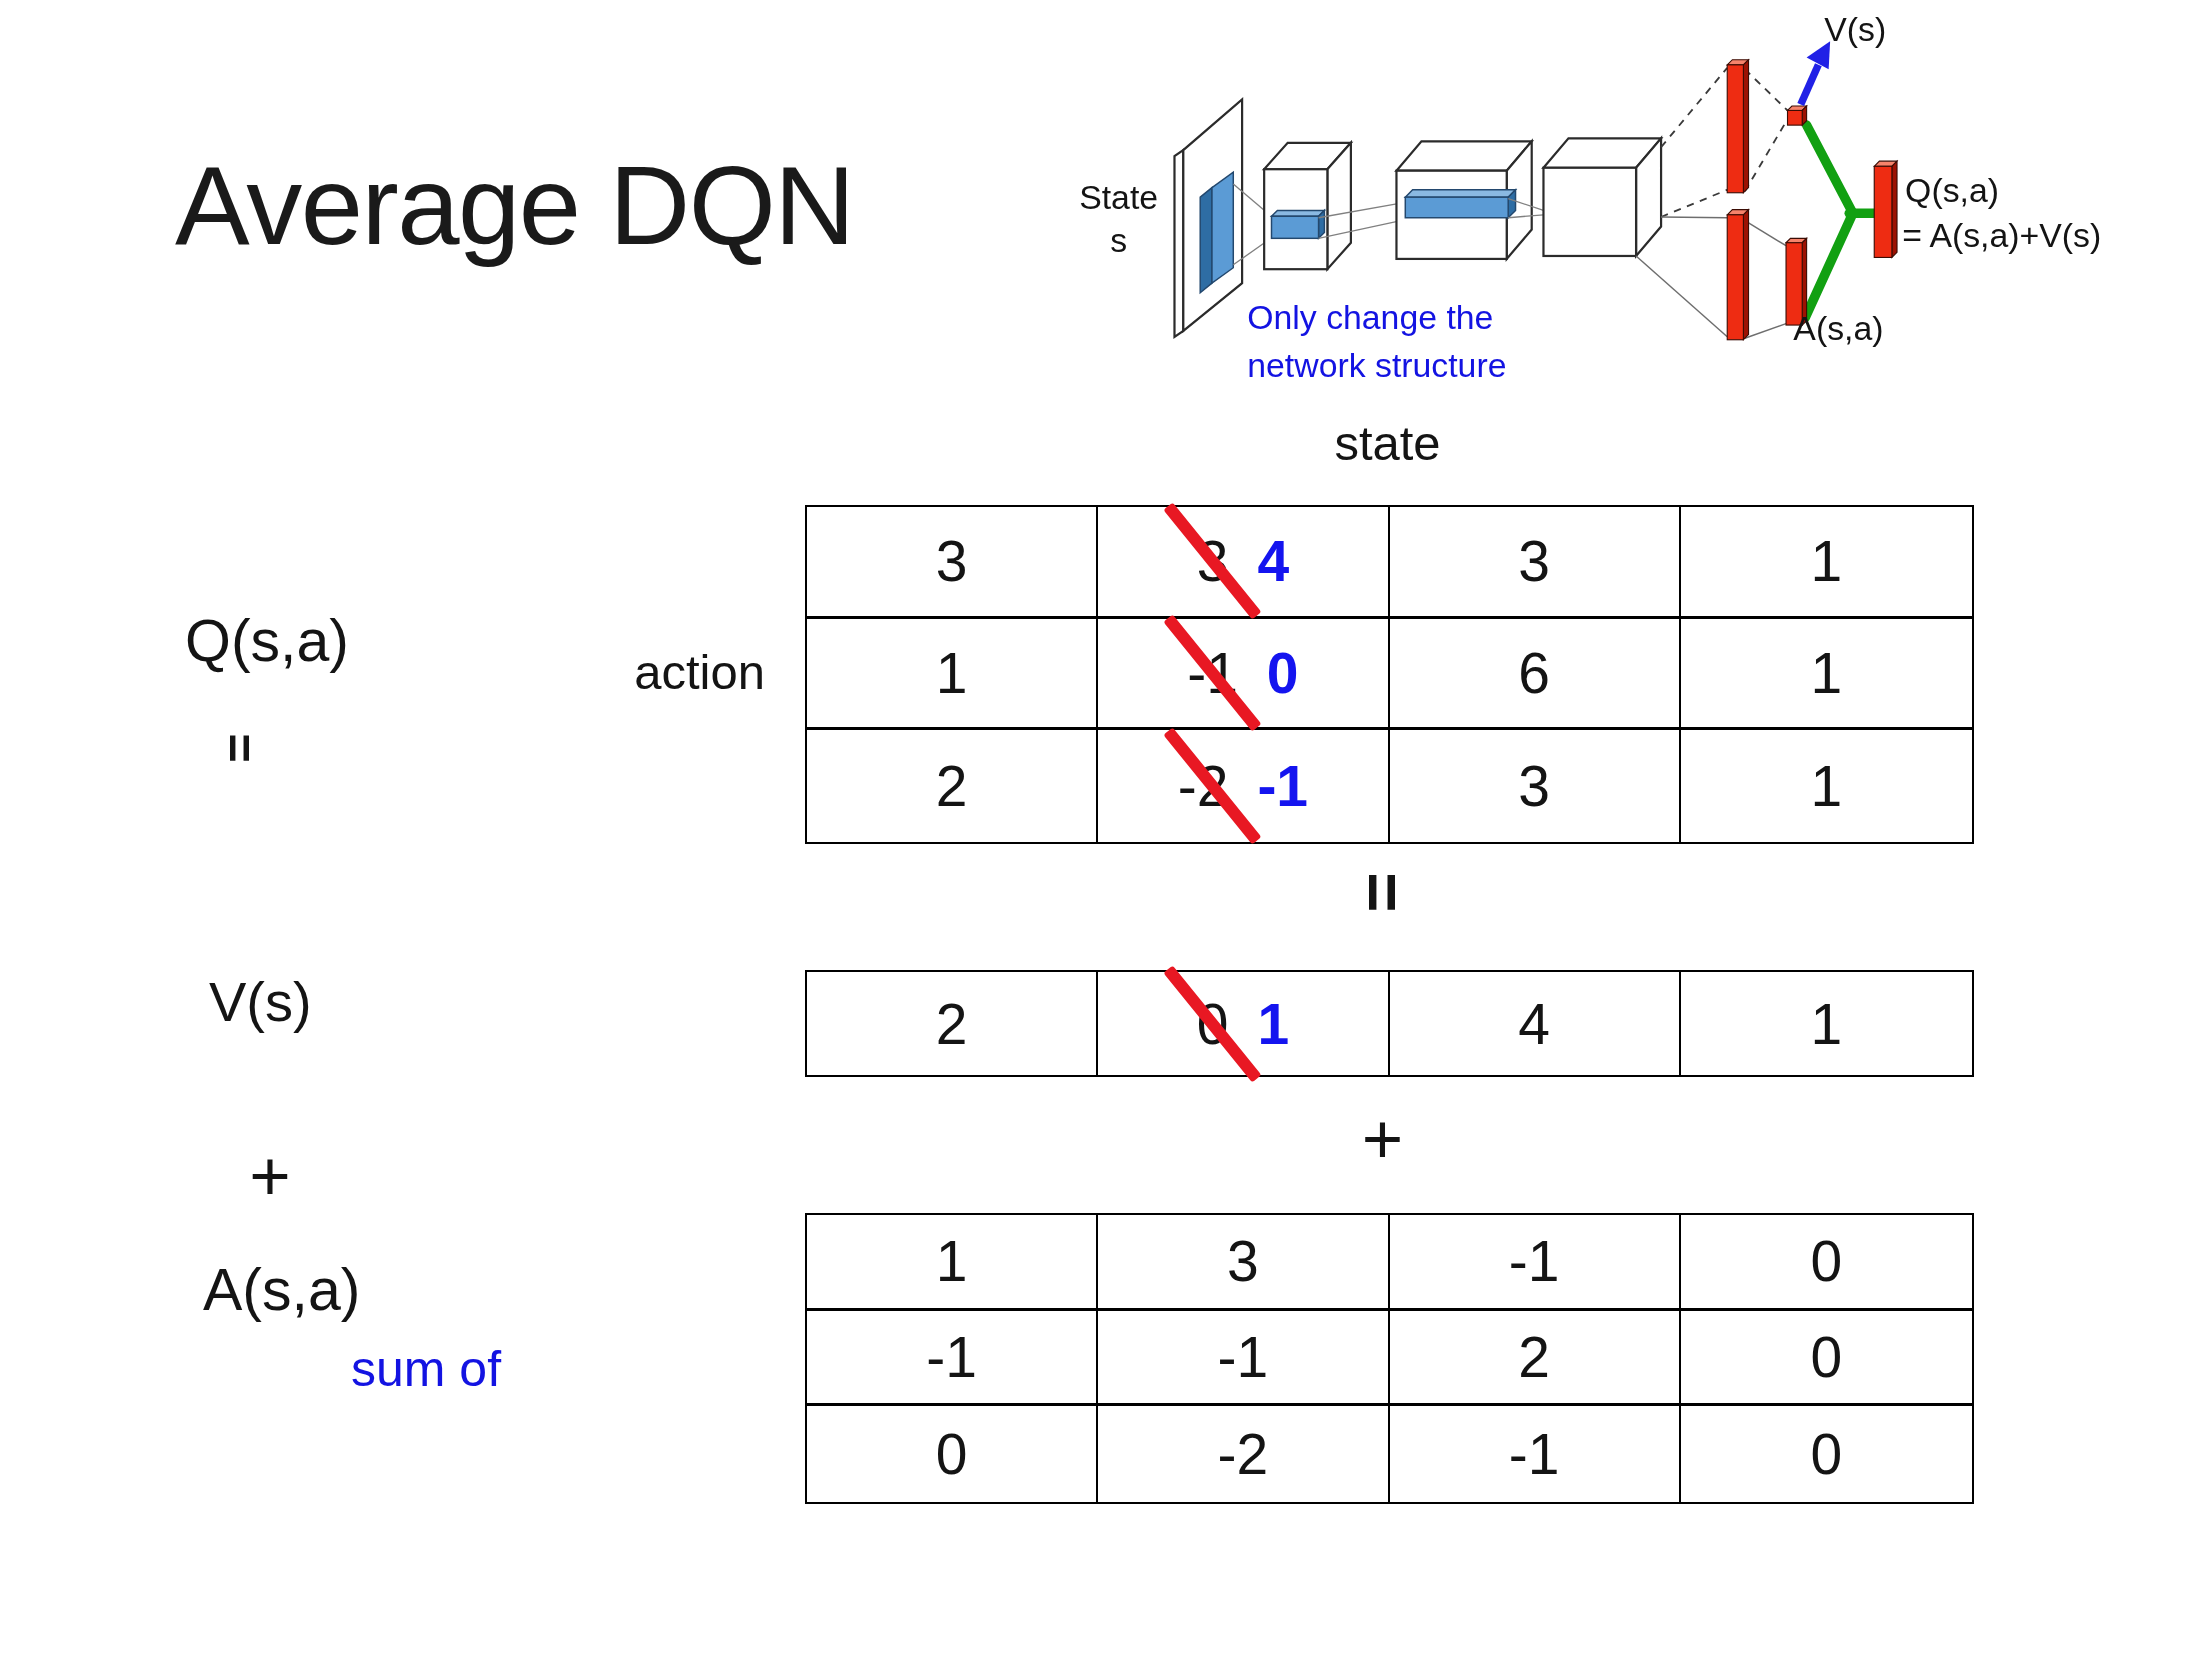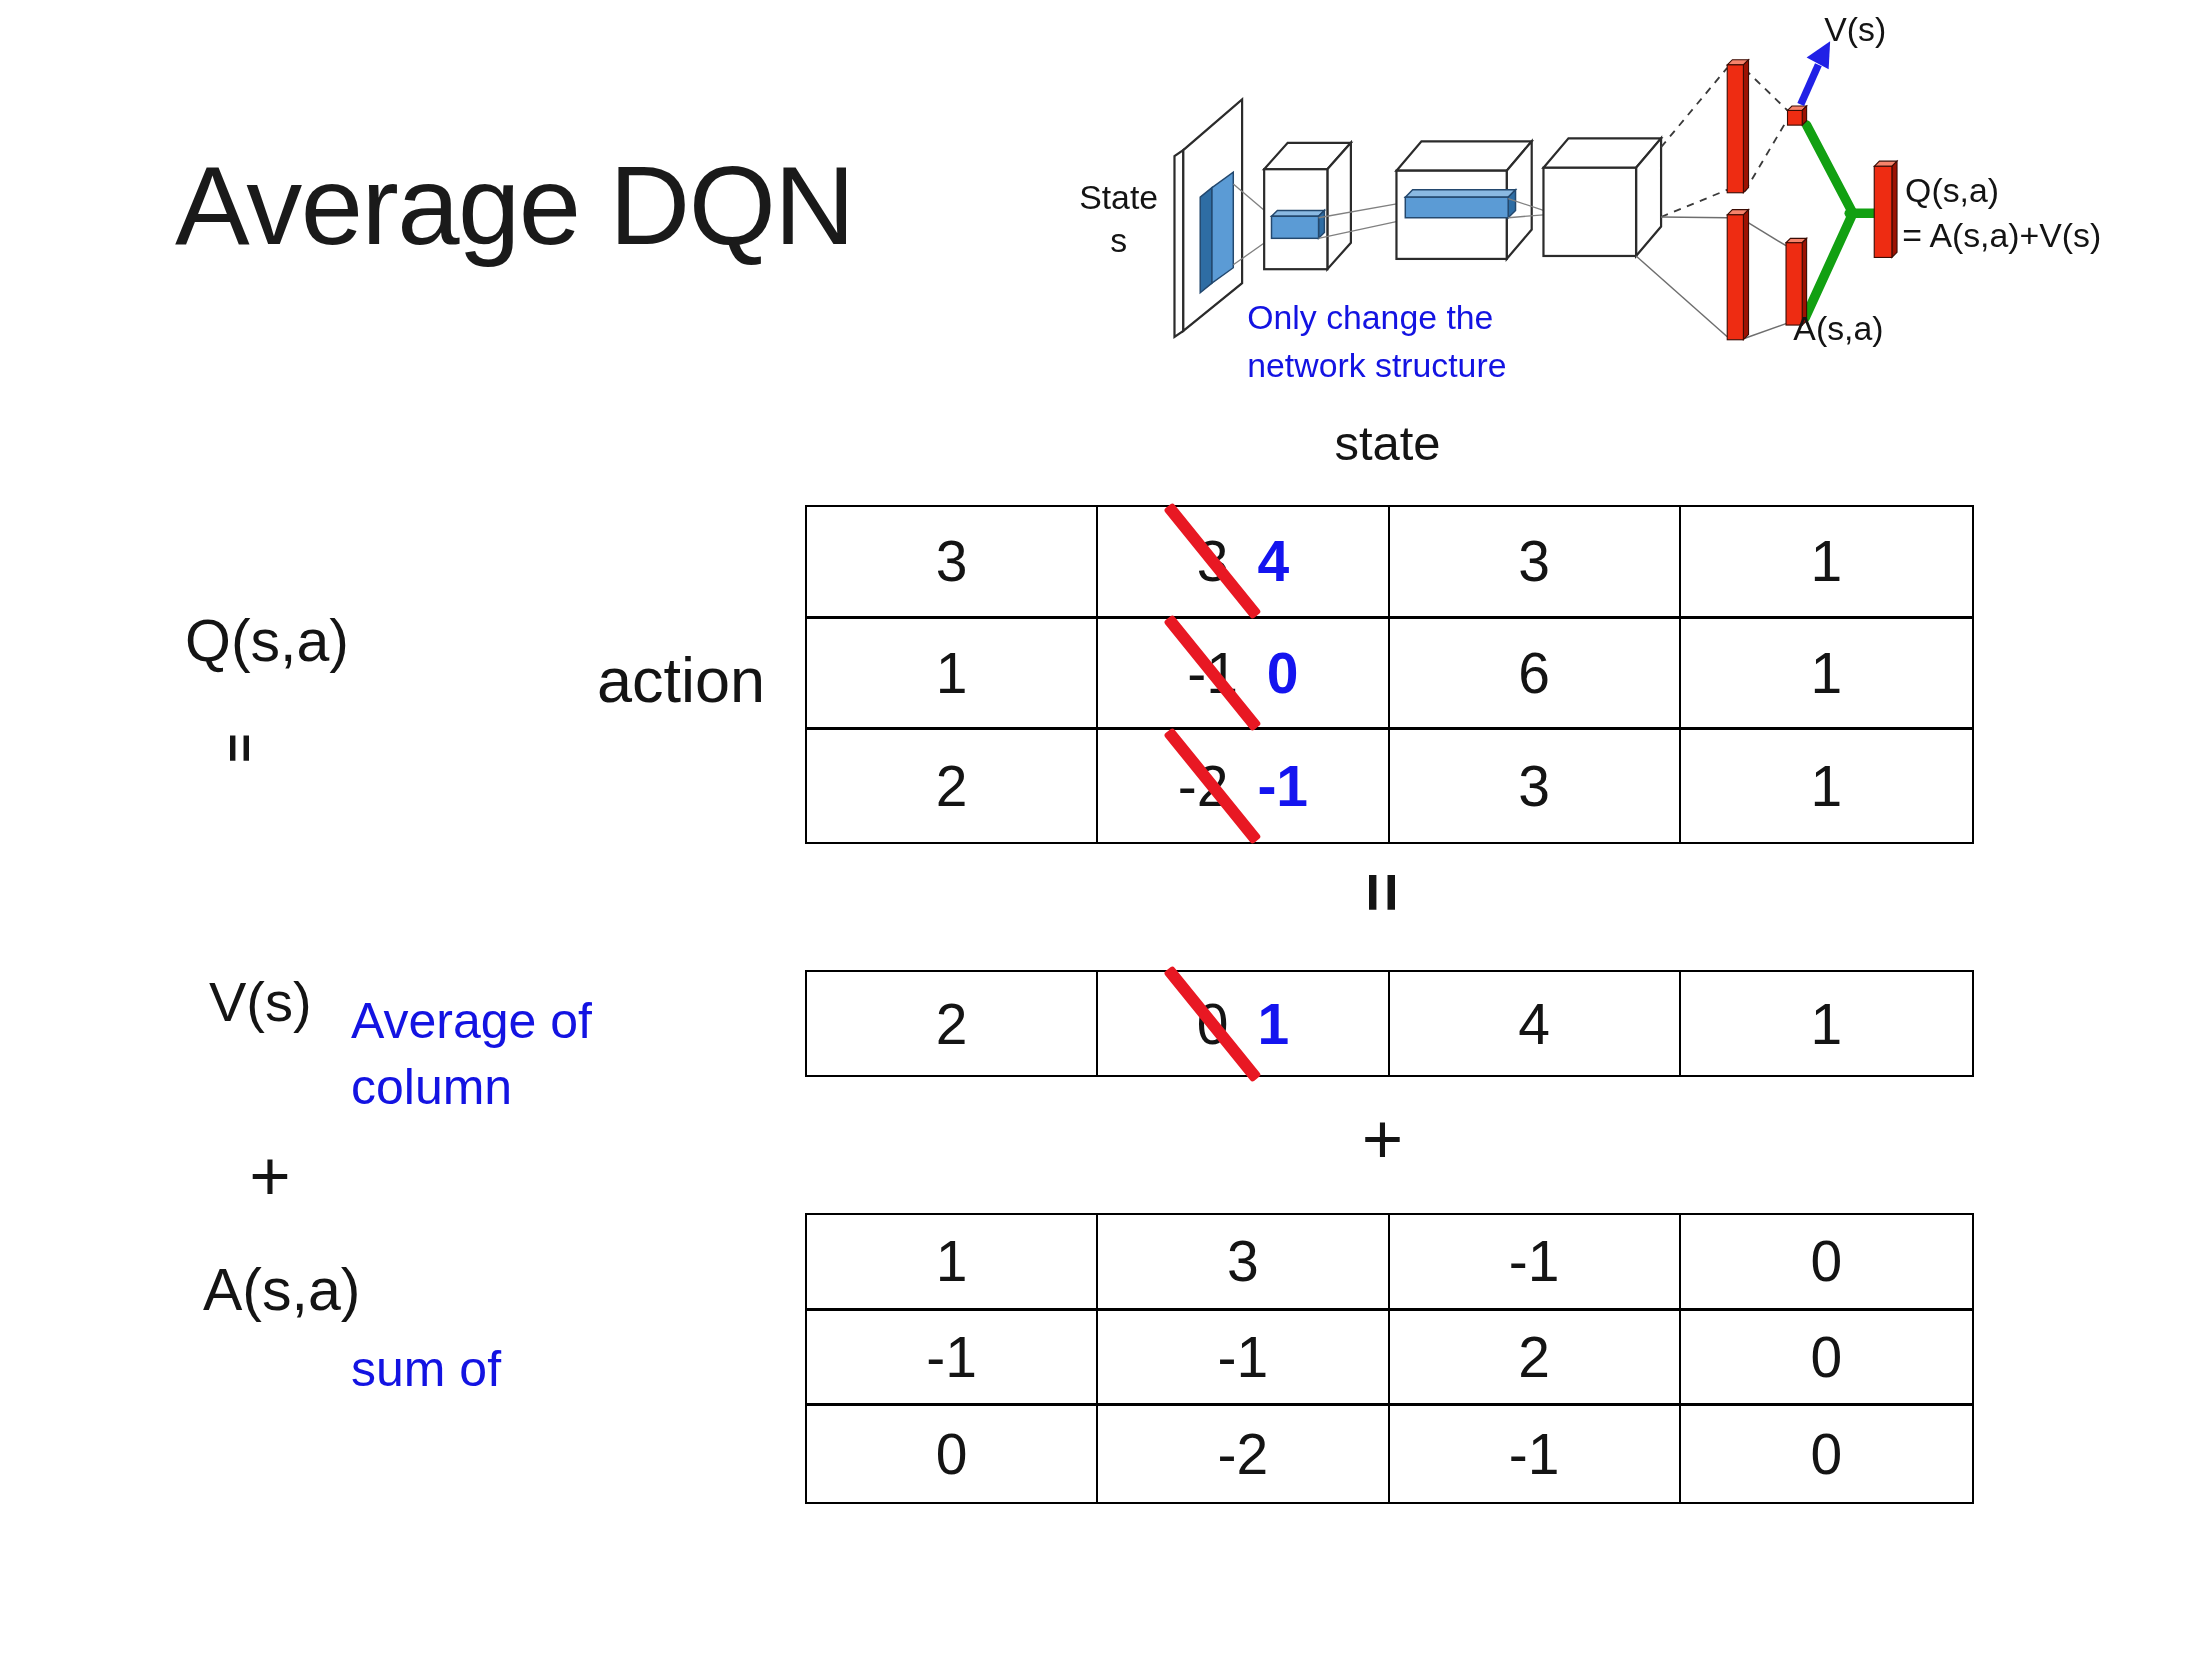--- a/index.html
+++ b/index.html
@@ -7,21 +7,21 @@
     position:relative;width:2205px;height:1654px;background:#ffffff;overflow:hidden;
     font-family:"Liberation Sans","DejaVu Sans",sans-serif;color:#141414;
   }
   .abs{position:absolute;}
   .title{
     left:175px;top:141px;font-size:112px;font-weight:normal;color:#1a1a1a;
     letter-spacing:-1.5px;white-space:nowrap;
   }
   .lbl{white-space:nowrap;color:#141414;}
   .state-lbl{left:805px;top:415px;width:1165px;text-align:center;font-size:49px;}
-  .action-lbl{left:397px;top:644px;width:368px;text-align:right;font-size:63px;}
+  .action-lbl{left:397px;top:644px;width:368px;text-align:right;font-size:49px;}
   .q-lbl{left:185px;top:607px;font-size:59px;}
   .v-lbl{left:209px;top:969px;font-size:56px;}
   .a-lbl{left:203px;top:1256px;font-size:59px;}
   .plus-left{left:226px;top:1131px;width:88px;height:88px;font-size:71px;
     display:flex;align-items:center;justify-content:center;}
   .plus-mid{left:1320px;top:1094px;width:125px;height:88px;font-size:71px;
     display:flex;align-items:center;justify-content:center;}
   .rot{display:flex;align-items:center;justify-content:center;font-weight:bold;}
   .eq-left{left:197px;top:706px;width:84px;height:84px;font-size:50px;transform:rotate(90deg);}
   .eq-mid{left:1332px;top:850px;width:100px;height:85px;font-size:69px;transform:rotate(90deg);}
@@ -182,24 +182,20 @@
   <div class="abs lbl state-lbl">state</div>
   <div class="abs lbl action-lbl">action</div>
   <div class="abs lbl q-lbl">Q(s,a)</div>
   <div class="abs rot eq-left">=</div>
   <div class="abs lbl v-lbl">V(s)</div>
   <div class="abs lbl plus-left">+</div>
   <div class="abs lbl a-lbl">A(s,a)</div>
   <div class="abs rot eq-mid">=</div>
   <div class="abs lbl plus-mid">+</div>
 
-  <div class="abs blue-note avg-note">
-    <div>Average of</div>
-    <div>column</div>
-  </div>
   <div class="abs blue-note sum-note">
     <div>sum of</div>
   </div>
 
   <div class="tbl q-tbl">
     <div class="cell">
         <span>3</span>
       </div>
     <div class="cell">
       <span class="old">3</span>

